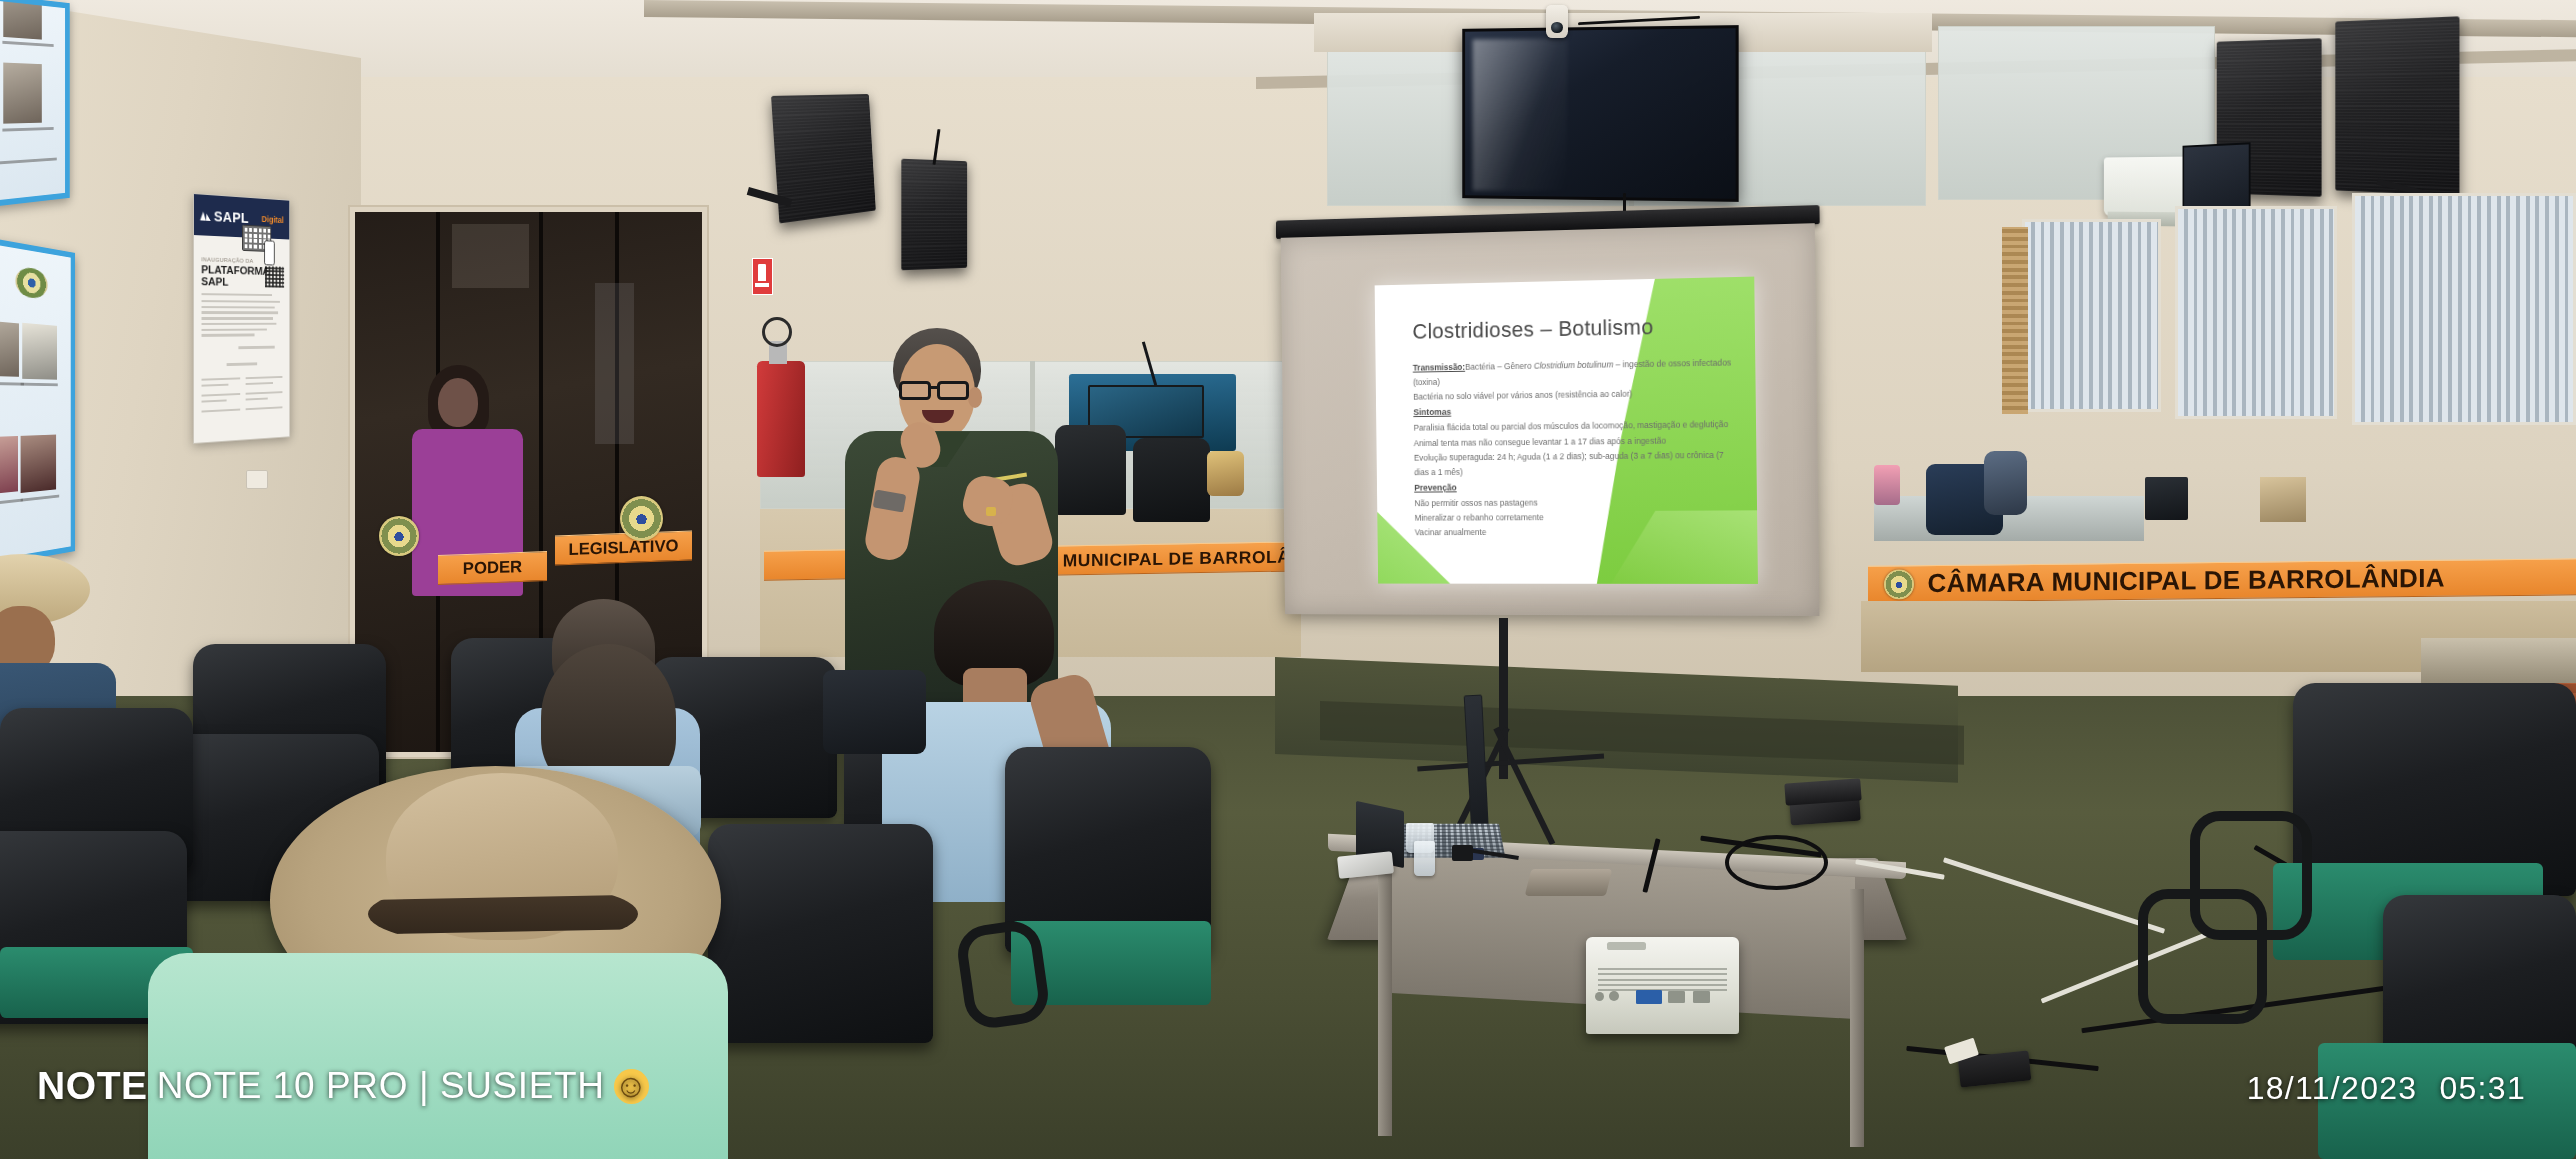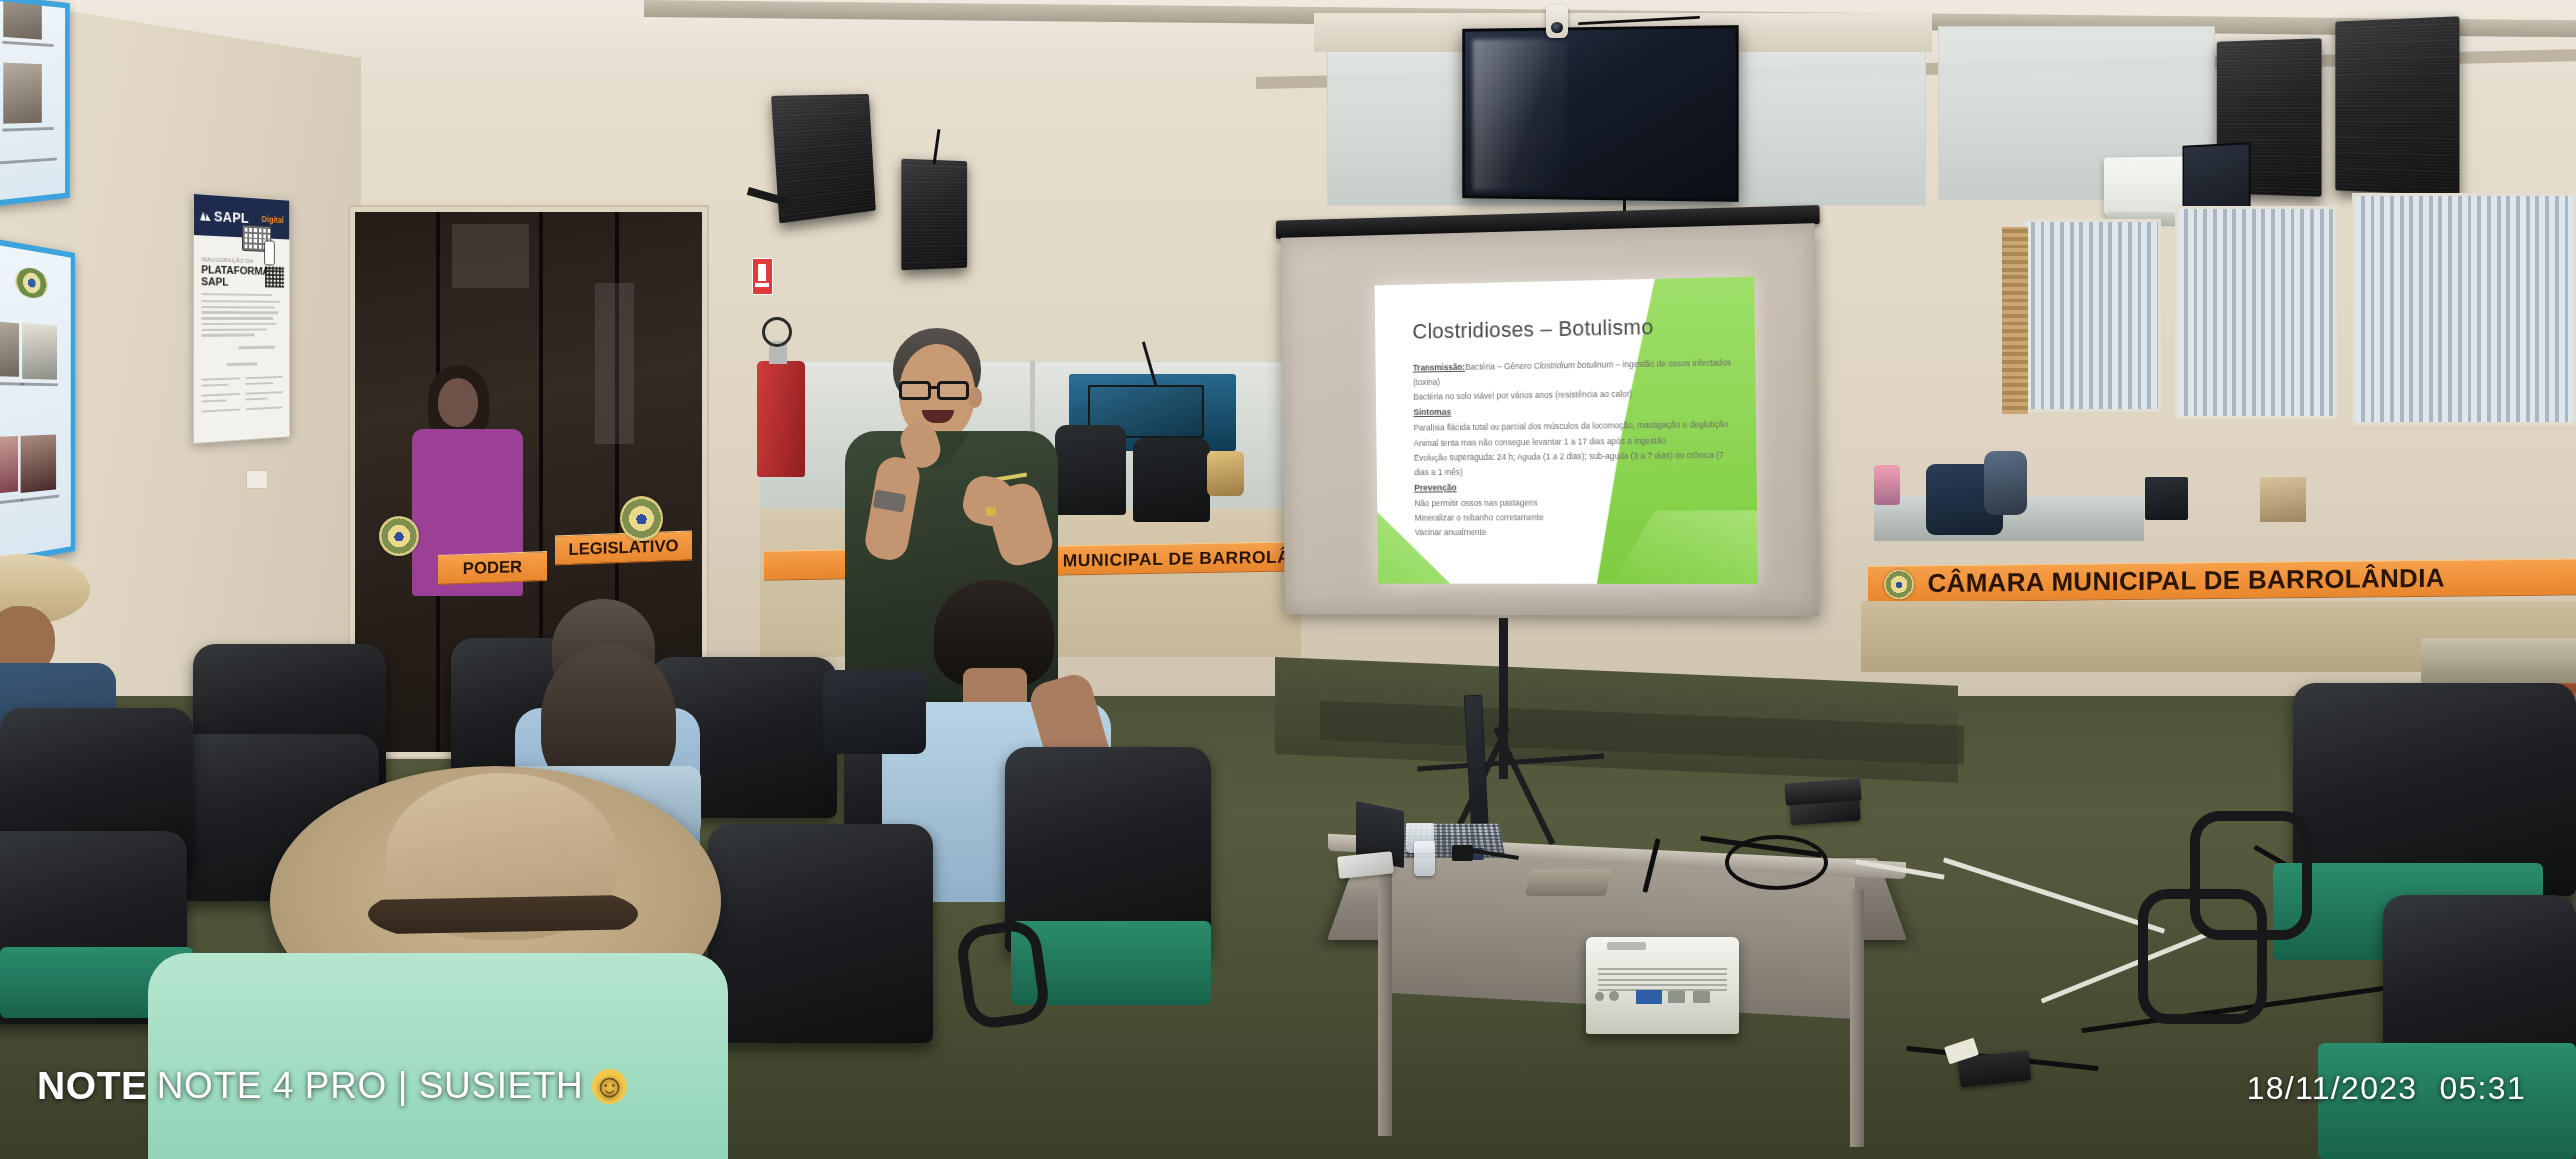--- a/index.html
+++ b/index.html
@@ -685,21 +685,21 @@
   <div class="chair-seat abs" style="left:2273px; top:863px; width:270px; height:97px;"></div>
   <div class="chair-arm abs" style="left:2190px; top:811px; width:122px; height:129px;"></div>
   <div class="chair-arm abs" style="left:2138px; top:889px; width:129px; height:135px;"></div>
   <div class="chair-back abs" style="left:2383px; top:895px; width:193px; height:193px;"></div>
   <div class="chair-seat abs" style="left:2318px; top:1043px; width:258px; height:116px;"></div>
 
   <div class="abs" style="left:2421px; top:638px; width:155px; height:45px; background:linear-gradient(180deg,#c9c0ac,#958c78);"></div>
 
   <div id="watermark" class="abs" style="left:37px; top:1064px;">
     <span id="wm-brand">NOTE</span>
-    <span id="wm-model">NOTE 4 PRO | SUSIETH</span>
+    <span id="wm-model">NOTE 10 PRO | SUSIETH</span>
     <span id="wm-emoji" style="background:#f7c84a; border-radius:50%; width:35px; height:35px; display:flex; align-items:center; justify-content:center; color:#6b4a10;">☺</span>
   </div>
 
   <div id="timestamp" class="abs" style="right:50px; top:1070px; display:flex; gap:22px;">
     <span>18/11/2023</span>
     <span>05:31</span>
   </div>
 
 </div>
 

